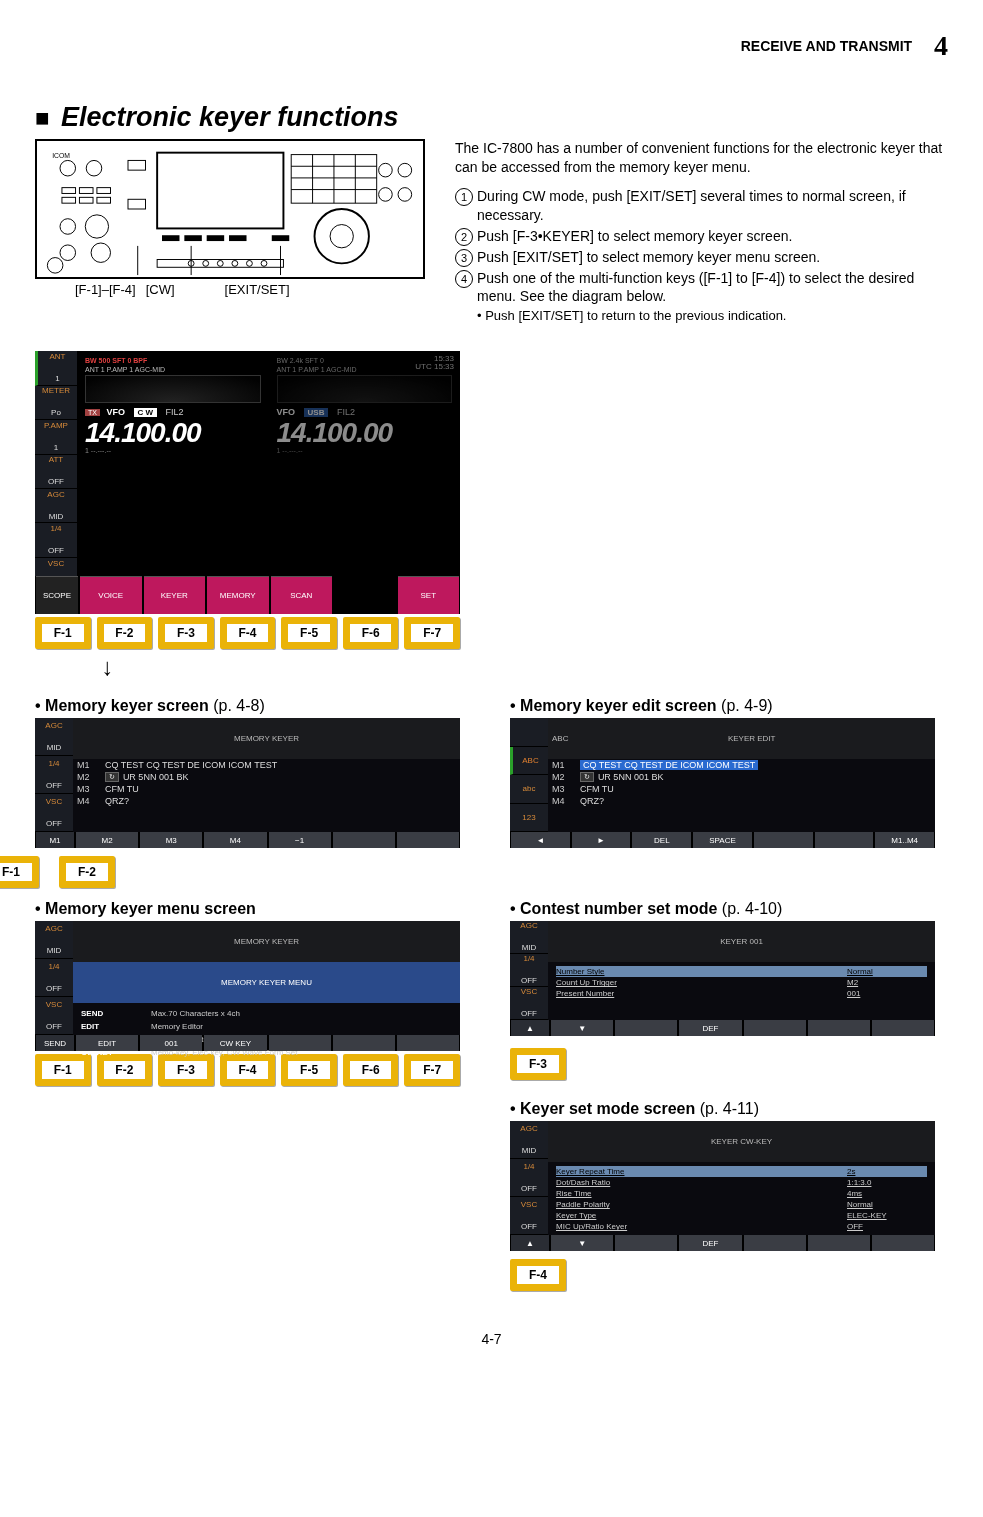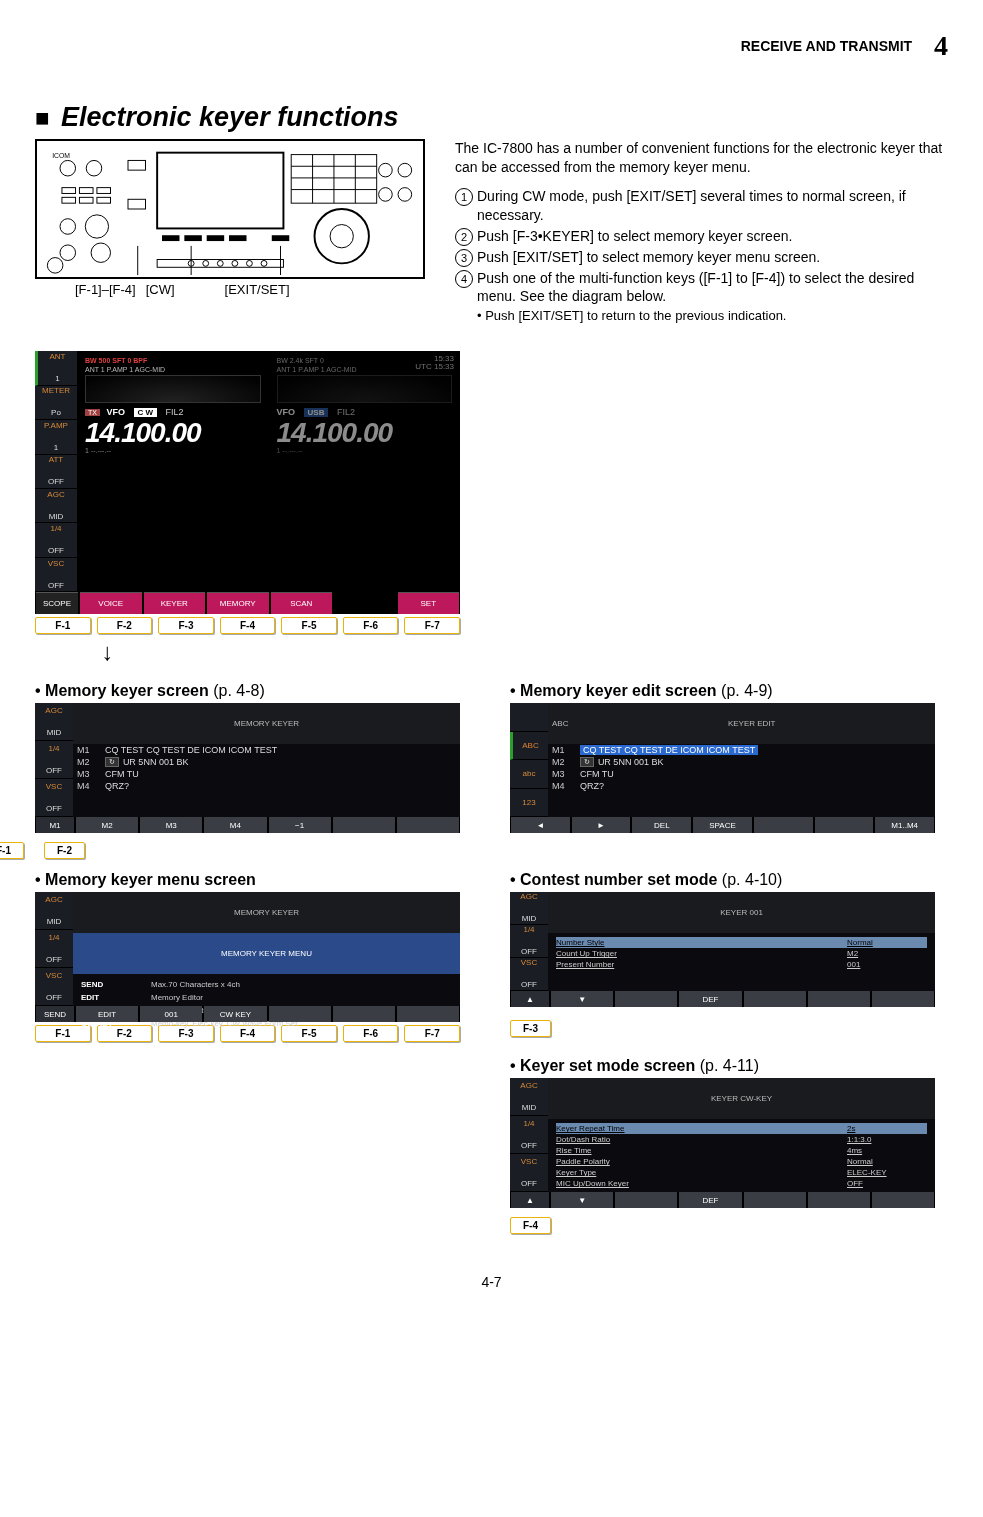--- a/index.html
+++ b/index.html
@@ -104,34 +104,34 @@
   .modeline { font-size:9px; margin-bottom:0px;}
   .modeline .tx{ background:#a04040;color:#fff;padding:0 3px;font-size:7px;margin-right:4px;}
   .modeline .vfo{ color:#fff; font-weight:bold;}
   .modeline .mode{ background:#fff;color:#000;padding:0 4px;font-weight:bold;margin:0 6px;font-size:8px;}
   .modeline .mode.usb{ background:#2a5aa0;color:#fff;}
   .modeline .fil{ color:#ccc;}
   .freq { font-family:"Arial Black",sans-serif; font-style:italic; font-size:28px; color:#fff; font-weight:900; letter-spacing:-1px;}
   .freq-sub { font-size:7px; color:#888; margin-top:-2px;}
   .clockbox { position:absolute; top:4px; right:6px; font-size:8px; color:#ccc; text-align:right; line-height:1.0;}
   .bottom-tabs {
-    position:absolute; left:0; right:0; bottom:0; height:22px;
+    position:absolute; left:0; right:0; bottom:0; height:38px;
     display:flex; background:#000;
   }
   .btab {
     flex:1; background:#be185d; color:#fff; font-size:8px;
     margin:0 1px; display:flex; align-items:center; justify-content:center;
     border-top:1px solid #555;
   }
   .btab.wide{ flex:0 0 42px; background:#222;}
   .btab.spacer{ background:transparent; border:none;}
   .fkey-row { display:flex; gap:6px; margin-top:3px;}
   .fkey {
-    flex:1; background:#fff; border:1px solid #eab308; border-radius:2px;
-    font-size:10px; font-weight:bold; text-align:center; padding:2px 0;
+    flex:1; background:#fff; border:7px solid #eab308; border-radius:2px;
+    font-size:12px; font-weight:bold; text-align:center; padding:2px 0;
     box-shadow:1px 1px 0 #aaa;
   }
   .caption { font-weight:bold; font-size:16px; margin:12px 0 3px 0;}
   .small-screen { width:425px; height:130px; position:relative;}
   .ss-side { position:absolute; left:0; top:0; bottom:16px; width:38px; display:flex; flex-direction:column;}
   .ss-main { position:absolute; left:38px; right:0; top:0; bottom:16px; background:#0a0a0f;}
   .ss-title { color:#bbb;font-size:8px;text-align:center;padding:16px 0;background:#1a1b1e;}
   .ss-row { display:flex; align-items:center; padding:1px 4px; font-size:9px;}
   .ss-row .chlab{ width:28px;color:#ccc;}
   .ss-row .chtxt{ color:#ddd;}
@@ -616,21 +616,21 @@
             </div>
             <div class="srow">
               <span class="sk">Paddle  Polarity</span>
               <span class="sv">Normal</span>
             </div>
             <div class="srow">
               <span class="sk">Keyer  Type</span>
               <span class="sv">ELEC-KEY</span>
             </div>
             <div class="srow">
-              <span class="sk">MIC  Up/Down  Keyer</span>
+              <span class="sk">MIC  Up/Ratio  Keyer</span>
               <span class="sv">OFF</span>
             </div>
           </div>
       </div>
       <div class="ss-bottom" id="ks-bottom">
           <div class="sbt w">▲</div>
           <div class="sbt">▼</div>
           <div class="sbt"></div>
           <div class="sbt">DEF</div>
           <div class="sbt"></div>

